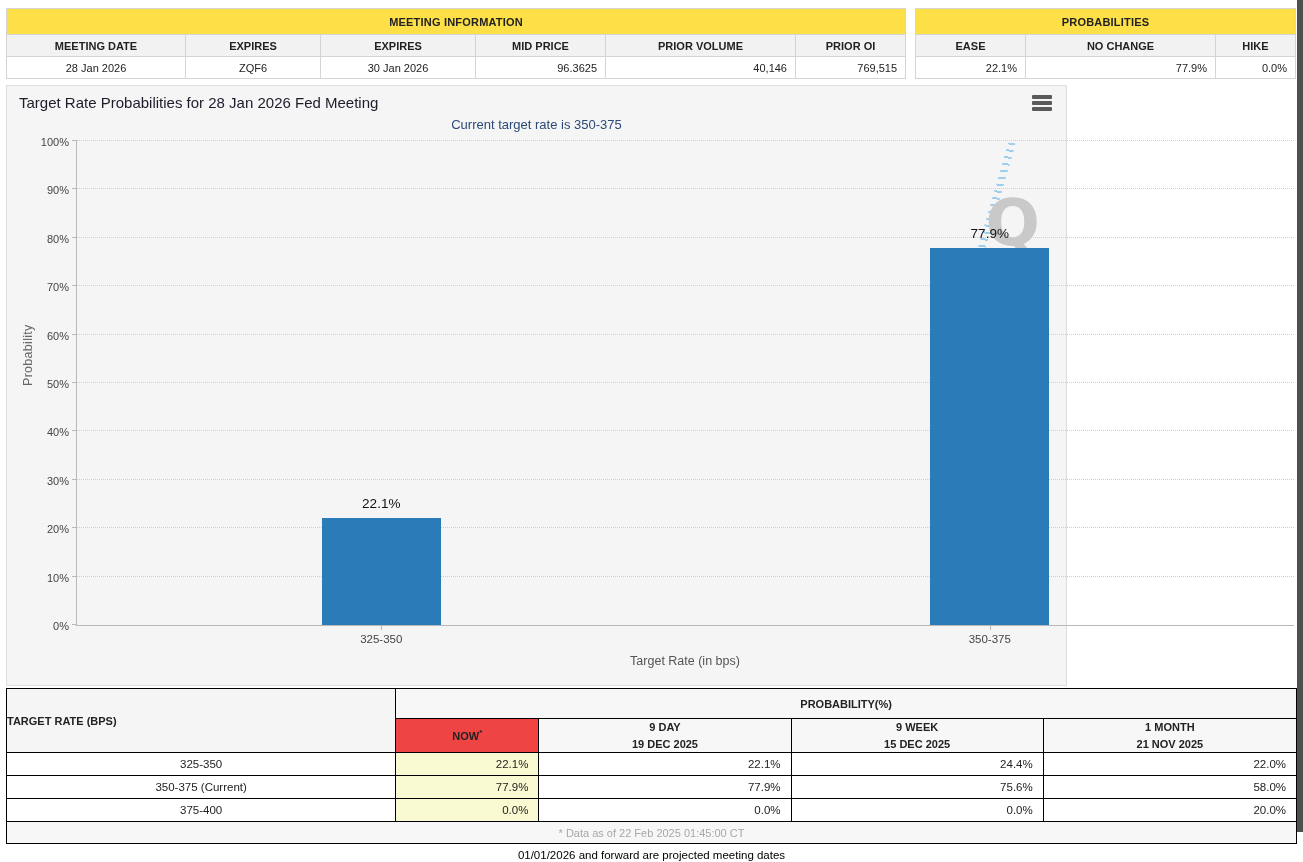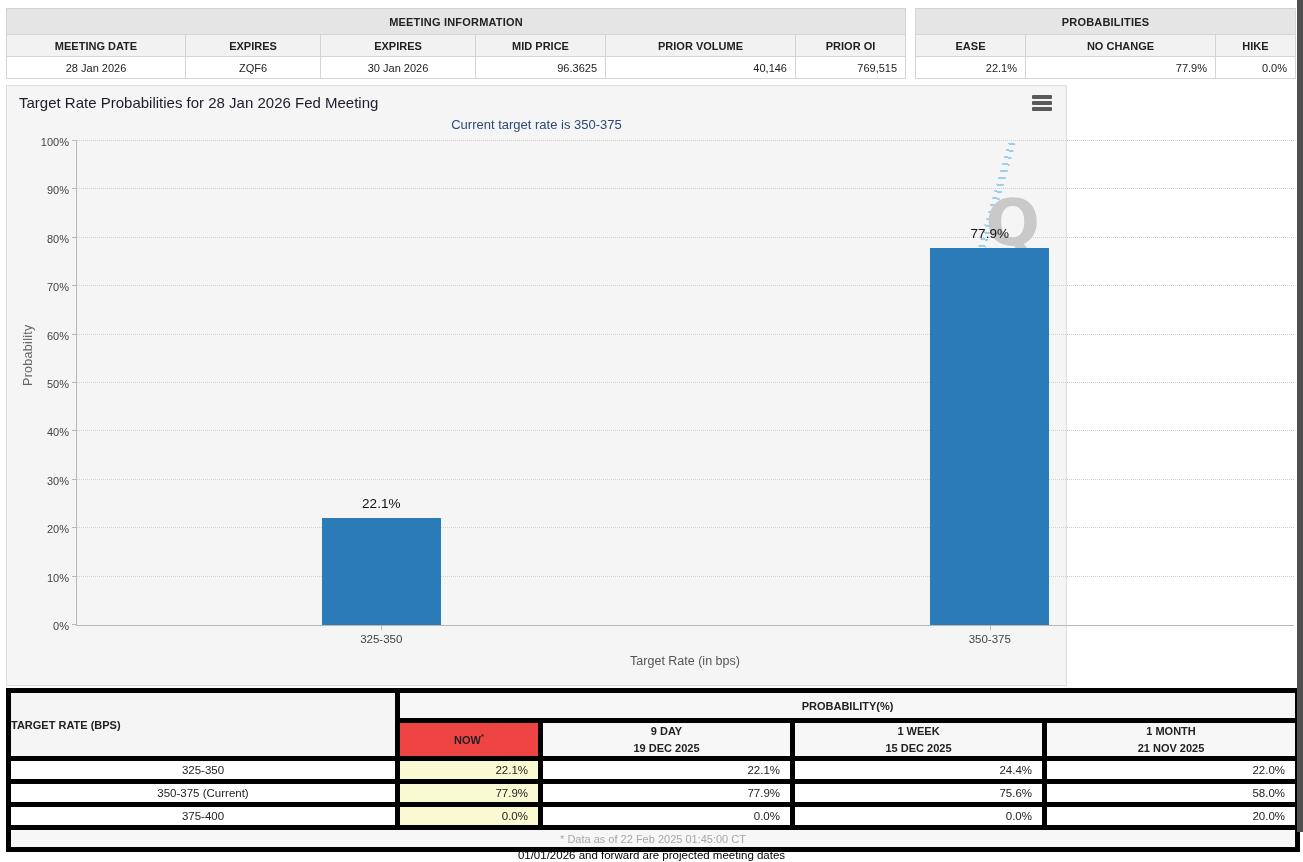--- a/index.html
+++ b/index.html
@@ -5,21 +5,21 @@
   * { margin:0; padding:0; box-sizing:border-box; }
   html,body { width:1303px; height:862px; background:#fff; overflow:hidden;
               font-family:"Liberation Sans","DejaVu Sans",sans-serif; color:#222; }
   .page { position:absolute; left:6px; top:0; width:1291px; }
 
   
   .toprow { position:absolute; top:8px; left:0; width:100%; }
   table { border-collapse:collapse; table-layout:fixed; }
   .infotbl { position:absolute; border:1px solid #c9c9c9; background:#fff; }
   .infotbl td, .infotbl th { border:1px solid #d4d4d4; font-size:11px; overflow:hidden; white-space:nowrap; }
-  .sec-title { background:#e5e5e5; font-weight:bold; text-align:center; height:26px; letter-spacing:.2px; }
+  .sec-title { background:#fde047; font-weight:bold; text-align:center; height:26px; letter-spacing:.2px; }
   .colhead   { background:#f2f2f2; font-weight:bold; text-align:center; height:22px; }
   .val       { background:#fff; font-size:12px; height:22px; text-align:center; }
   .val.num   { text-align:right; padding-right:8px; }
   #meetingTable { left:0; width:899px; }
   #probTable    { left:909px; width:380px; }
 
   
   .chartblock { position:absolute; top:85px; left:0; width:1061px; height:601px;
                 background:#f5f5f5; border:1px solid #ddd; }
   .chart-title { position:absolute; left:12px; top:8px; font-size:15px; color:#1c1c2b; }
@@ -47,21 +47,21 @@
   .watermark { position:absolute; right:24px; top:55px; width:78px; height:150px; pointer-events:none; }
   .watermark .q { position:absolute; right:2px; top:50px; font-size:64px; font-weight:bold;
                   color:#c9c9c9; font-family:"DejaVu Sans",sans-serif; line-height:1; }
   .watermark .swoosh { position:absolute; left:10px; top:0; width:34px; height:150px;
         background:repeating-linear-gradient(180deg, rgba(125,193,233,.75) 0 2px, transparent 2px 7px);
         clip-path:polygon(78% 0, 100% 0, 22% 100%, 0 100%); transform:rotate(6deg); }
 
   
   .histwrap { position:absolute; top:688px; left:0; width:1291px; }
   .histtbl { width:1291px; border:1px solid #c9c9c9; }
-  .histtbl td, .histtbl th { border:5px solid #000000; font-size:11px; overflow:hidden; }
+  .histtbl td, .histtbl th { border:1px solid #000000; font-size:11px; overflow:hidden; }
   .histtbl .group { background:#f7f7f7; font-weight:bold; text-align:center; height:30px; }
   .histtbl .rate-head { background:#f5f5f5; font-weight:bold; text-align:left; }
   .histtbl .sub { background:#f7f7f7; font-weight:bold; text-align:center; height:34px; line-height:1.5; }
   .histtbl .sub.now { background:#ef4444; }
   .histtbl .cell { height:23px; font-size:11.5px; text-align:right; padding-right:10px; background:#fff; }
   .histtbl .cell.rate { text-align:center; padding-right:0; }
   .histtbl .cell.now { background:#fafad2; }
   .histtbl .footnote { height:22px; background:#f7f7f7; color:#a7a7a7; text-align:center; font-size:11px; }
   sup { font-size:8px; }
 
@@ -202,21 +202,21 @@
           <col style="width:253px">
         </colgroup>
       <tbody>
           <tr>
         <th class="rate-head" rowspan="2">TARGET RATE (BPS)</th>
         <th class="group" colspan="4">PROBABILITY(%)</th>
       </tr>
       <tr>
         <th class="sub now"><span>NOW</span><sup>*</sup></th>
         <th class="sub"><span>9 DAY</span><br><span>19 DEC 2025</span></th>
-        <th class="sub"><span>1 WEEK</span><br><span>15 DEC 2025</span></th>
+        <th class="sub"><span>9 WEEK</span><br><span>15 DEC 2025</span></th>
         <th class="sub"><span>1 MONTH</span><br><span>21 NOV 2025</span></th>
       </tr>
       <tr>
         <td class="cell rate">325-350</td>
         <td class="cell now">22.1%</td>
         <td class="cell">22.1%</td>
         <td class="cell">24.4%</td>
         <td class="cell">22.0%</td>
       </tr>
       <tr>

